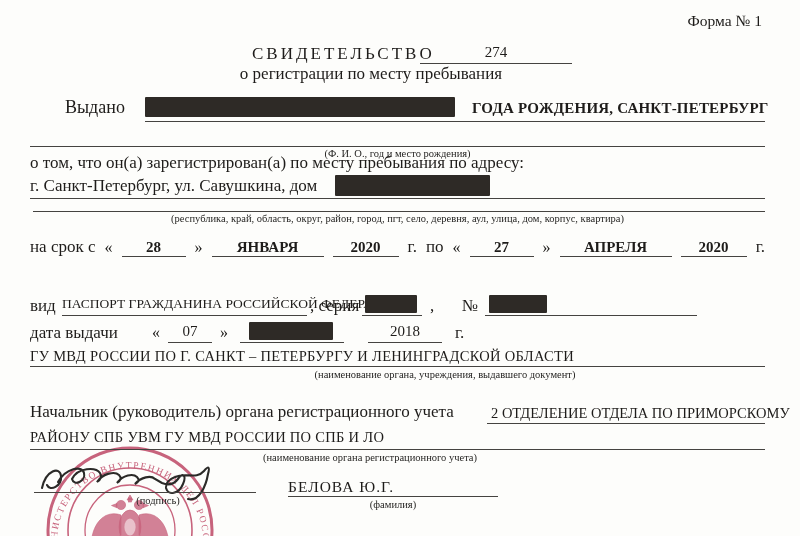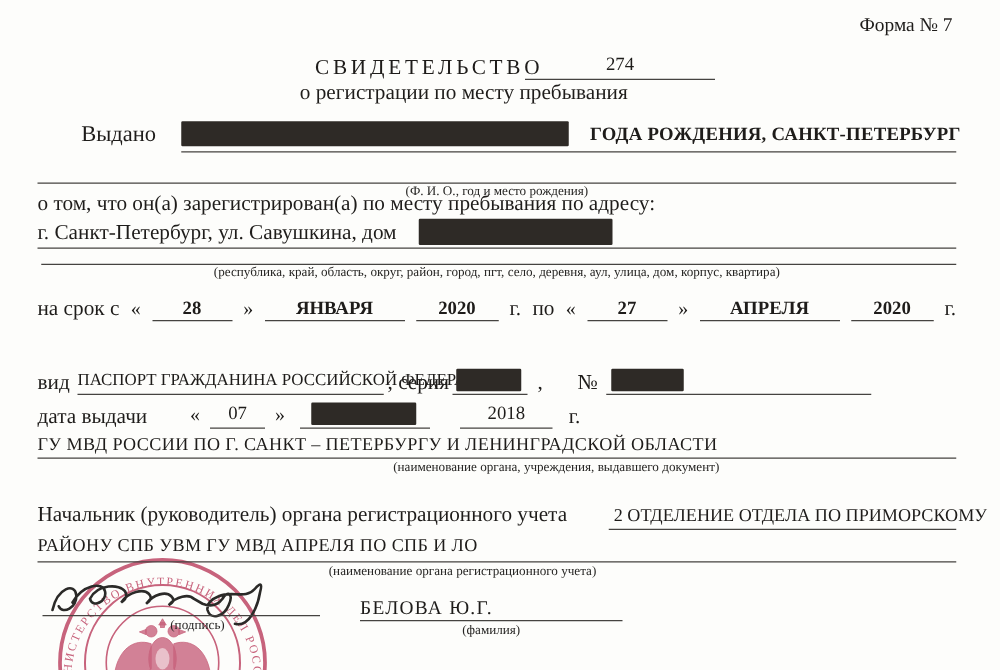--- a/index.html
+++ b/index.html
@@ -53,21 +53,21 @@
       <path d="M-13,-28.5 l-5.5,2 5.5,2.3 z"></path>
       <path d="M13,-28.5 l5.5,2 -5.5,2.3 z"></path>
       <ellipse cx="0" cy="-5" rx="11" ry="17"></ellipse>
       <path d="M-9,-17 C-24,-22 -35,-11 -38,5 C-29,11 -17,10 -9,3 Z"></path>
       <path d="M9,-17 C24,-22 35,-11 38,5 C29,11 17,10 9,3 Z"></path>
       <path d="M-8,11 L0,31 L8,11 C4,16 -4,16 -8,11 Z"></path>
       <ellipse cx="0" cy="-5" rx="5.6" ry="8.6" fill="#ffffff" fill-opacity="0.5" stroke="none"></ellipse>
     </g>
   </svg>
 
-  <div class="abs t" style="right:38px;top:11px;font-size:15.5px;">Форма № 7</div>
+  <div class="abs t" style="right:38px;top:11px;font-size:15.5px;">Форма № 1</div>
 
   <div class="abs" style="left:252px;top:44px;font-size:17px;letter-spacing:3px;white-space:nowrap;">СВИДЕТЕЛЬСТВО</div>
   <div class="cell" style="left:420px;top:44px;width:152px;height:19px;font-size:15px;">
     <span>274</span>
   </div>
   <div class="abs t" style="left:156px;top:64px;width:430px;text-align:center;">о регистрации по месту пребывания</div>
 
   <div class="abs" style="left:65px;top:97px;font-size:18px;white-space:nowrap;">Выдано</div>
   <div class="redact" style="left:145px;top:97px;width:310px;height:20px;"></div>
   <div class="abs boldnote" style="left:472px;top:100px;">ГОДА РОЖДЕНИЯ, САНКТ-ПЕТЕРБУРГ</div>
@@ -119,21 +119,21 @@
   <div class="cell" style="left:368px;top:323px;width:74px;height:19px;font-size:15px;">2018</div>
   <div class="abs t" style="left:455px;top:323px;">г.</div>
 
   <div class="abs upper" style="left:30px;top:348px;letter-spacing:0.3px;">ГУ  МВД  РОССИИ  ПО  Г. САНКТ – ПЕТЕРБУРГУ  И  ЛЕНИНГРАДСКОЙ  ОБЛАСТИ</div>
   <div class="rule" style="left:30px;top:366px;width:735px;"></div>
   <div class="abs cap" style="left:95px;top:369px;width:700px;">(наименование органа, учреждения, выдавшего документ)</div>
 
   <div class="abs t" style="left:30px;top:402px;">Начальник (руководитель) органа регистрационного учета</div>
   <div class="abs upper" style="left:491px;top:405px;">2 ОТДЕЛЕНИЕ ОТДЕЛА  ПО ПРИМОРСКОМУ</div>
   <div class="rule" style="left:487px;top:423px;width:278px;"></div>
-  <div class="abs upper" style="left:30px;top:429px;letter-spacing:0.3px;">РАЙОНУ СПБ УВМ  ГУ  МВД АПРЕЛЯ  ПО СПБ  И  ЛО</div>
+  <div class="abs upper" style="left:30px;top:429px;letter-spacing:0.3px;">РАЙОНУ СПБ УВМ  ГУ  МВД РОССИИ  ПО СПБ  И  ЛО</div>
   <div class="rule" style="left:30px;top:449px;width:735px;"></div>
   <div class="abs cap" style="left:0px;top:452px;width:740px;">(наименование органа регистрационного учета)</div>
 
   <svg class="abs" style="left:36px;top:458px;width:215px;height:48px;" viewBox="0 0 215 48">
     <path d="M6,30 C10,12 24,8 25,18 C26,28 14,34 11,27 M22,24 C30,10 46,7 48,15 C50,23 38,29 36,21 C42,9 60,9 64,15 Q67,20 61,24 C67,15 79,13 83,17 Q87,21 81,25 C87,17 97,15 101,19 Q105,23 99,26 C105,19 115,17 119,21 L126,25 Q136,29 142,21 C146,14 151,17 147,26 C143,36 132,38 130,30 Q129,23 139,19 C150,14 160,22 168,13 Q175,5 172,16 C170,28 163,44 152,41" fill="none" stroke="#2b2a28" stroke-width="2.1" stroke-linecap="round"></path>
   </svg>
   <div class="rule" style="left:34px;top:492px;width:222px;"></div>
   <div class="abs cap" style="left:118px;top:495px;width:80px;">(подпись)</div>
 
   <div class="abs" style="left:288px;top:478px;width:210px;text-align:left;font-size:15.5px;letter-spacing:1px;white-space:nowrap;">БЕЛОВА  Ю.Г.</div>

